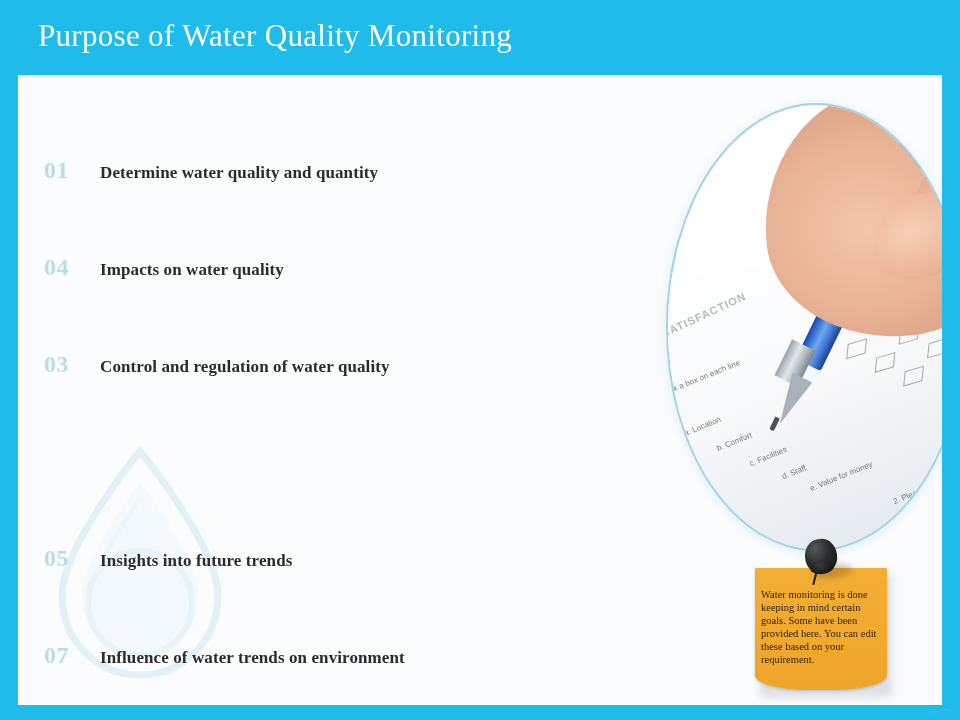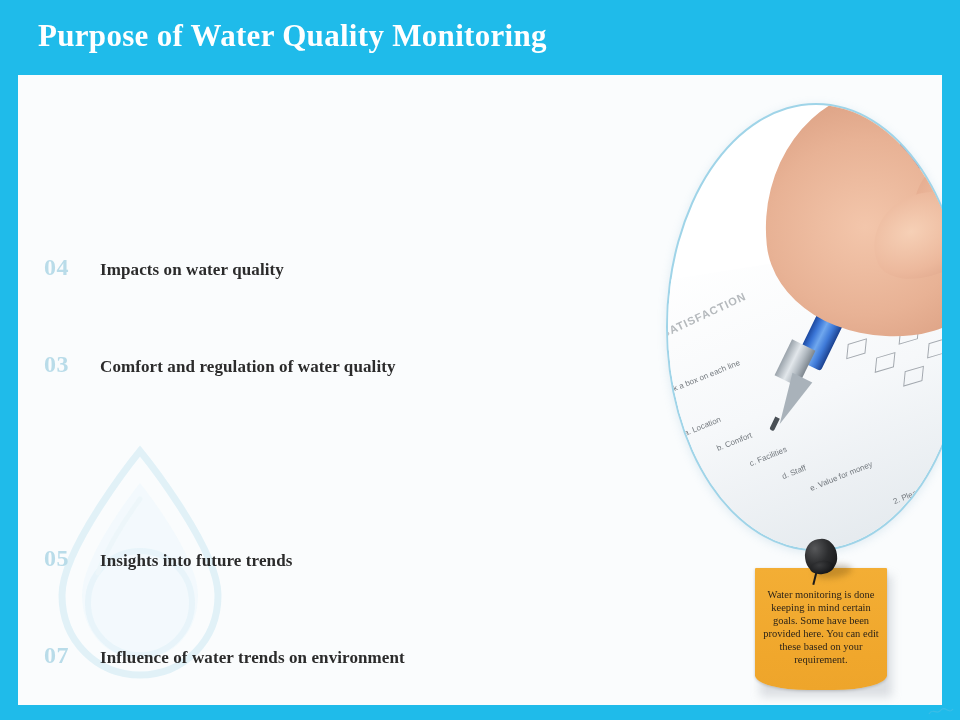--- a/index.html
+++ b/index.html
@@ -30,21 +30,21 @@
     width: 960px;
     height: 75px;
     background: #1fbbea;
   }
   .slide-title {
     position: absolute;
     left: 38px;
     top: 16px;
     font-family: "Liberation Serif", "DejaVu Serif", serif;
     font-size: 31px;
-    font-weight: bold;
+    font-weight: normal;
     color: #ffffff;
     letter-spacing: 0.3px;
     white-space: nowrap;
     line-height: 40px;
   }
 
   
   .content-panel {
     position: absolute;
     left: 18px;
@@ -275,21 +275,20 @@
     height: 122px;
     background: linear-gradient(180deg,#f3ae35 0%,#f0a72c 72%,#eea52b 100%);
     border-radius: 1px 1px 40% 40% / 1px 1px 12% 12%;
     box-shadow: 0 1px 3px rgba(0,0,0,0.18);
   }
   .sticky-text {
     position: absolute;
     left: 6px;
     top: 20px;
     width: 120px;
-    text-align: center;
     font-family: "Liberation Serif", "DejaVu Serif", serif;
     font-size: 10.5px;
     line-height: 13px;
     color: #2d2418;
   }
   .pin-shadow {
     position: absolute;
     left: 64px;
     top: 30px;
     width: 38px;
@@ -352,29 +351,33 @@
 
     <svg class="watermark-droplet" viewBox="0 0 200 240">
       <path d="M100 8 C100 8 178 104 178 152 C178 198 143 232 100 232 C57 232 22 198 22 152 C22 104 100 8 100 8 Z" fill="none" stroke="#d9eef6" stroke-width="7"></path>
       <path d="M100 40 C100 40 158 112 158 152 C158 190 132 216 100 216 C68 216 42 190 42 152 C42 112 100 40 100 40 Z" fill="#eef8fc" opacity="0.8"></path>
       <circle cx="100" cy="160" r="52" fill="none" stroke="#e2f2f9" stroke-width="6"></circle>
       <path d="M58 130 C70 96 96 62 100 56" fill="none" stroke="#e9f5fa" stroke-width="5" stroke-linecap="round"></path>
     </svg>
 
     <div class="point-list">
 
+      <div class="point-row" style="top:82px">
+        <span class="point-num">01</span>
+        <span class="point-text">Determine water quality and quantity</span>
+      </div>
 
       <div class="point-row" style="top:179px">
         <span class="point-num">04</span>
         <span class="point-text">Impacts on water quality</span>
       </div>
 
       <div class="point-row" style="top:276px">
         <span class="point-num">03</span>
-        <span class="point-text">Comfort and regulation of water quality</span>
+        <span class="point-text">Control and regulation of water quality</span>
       </div>
 
 
       <div class="point-row" style="top:470px">
         <span class="point-num">05</span>
         <span class="point-text">Insights into future trends</span>
       </div>
 
       <div class="point-row" style="top:567px">
         <span class="point-num">07</span>

